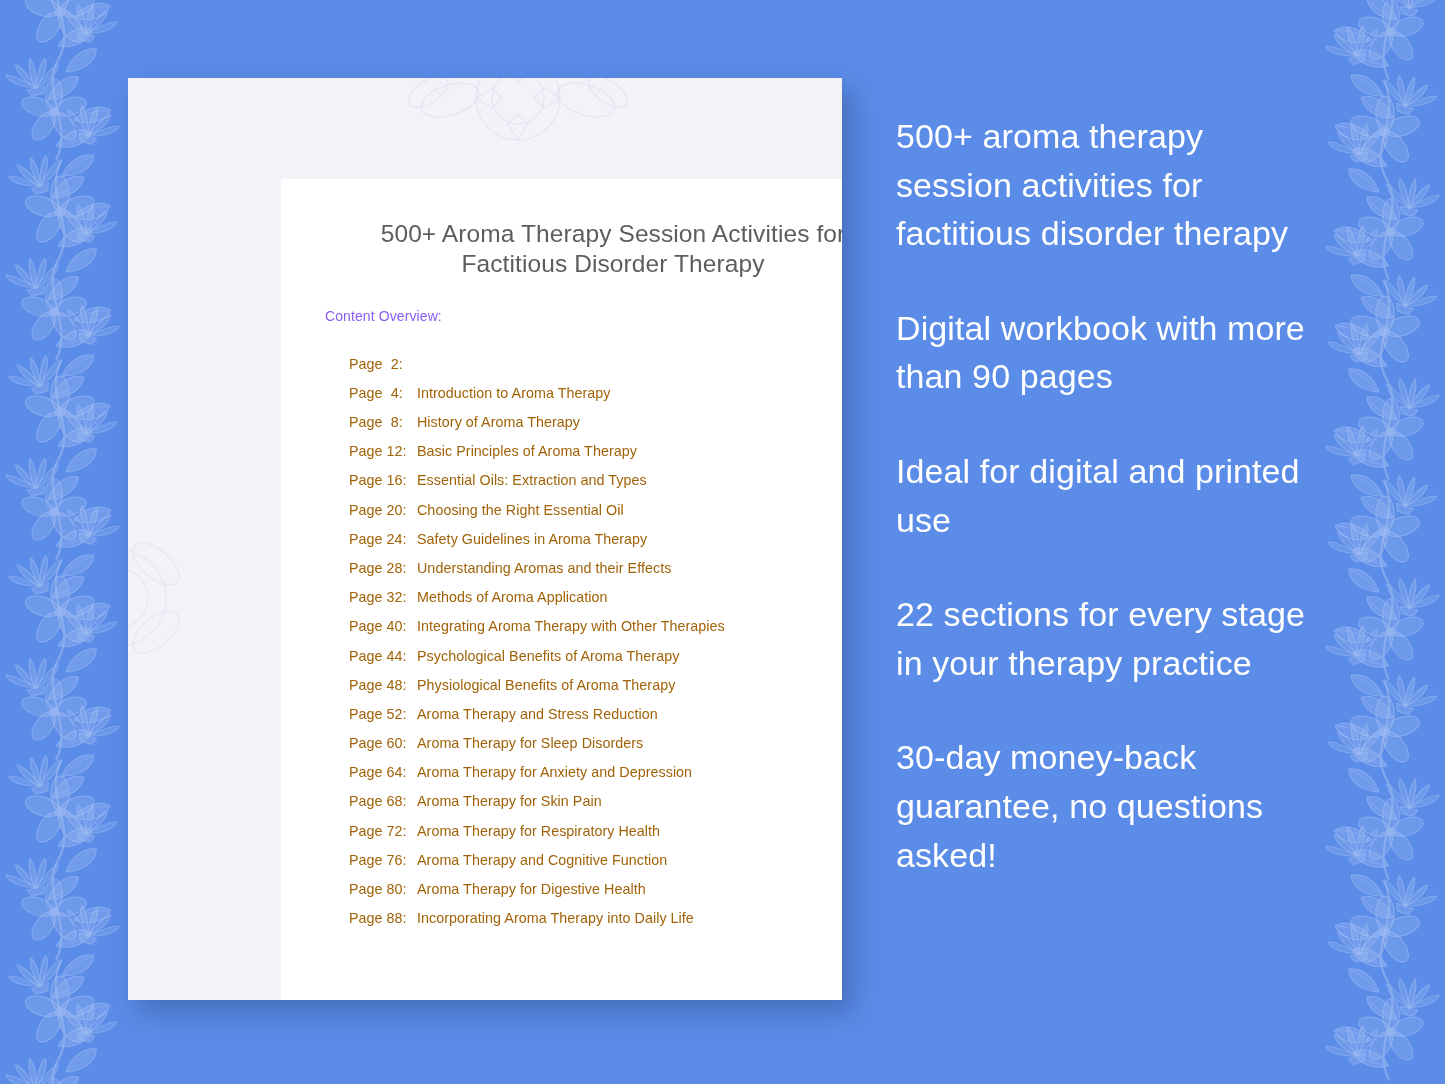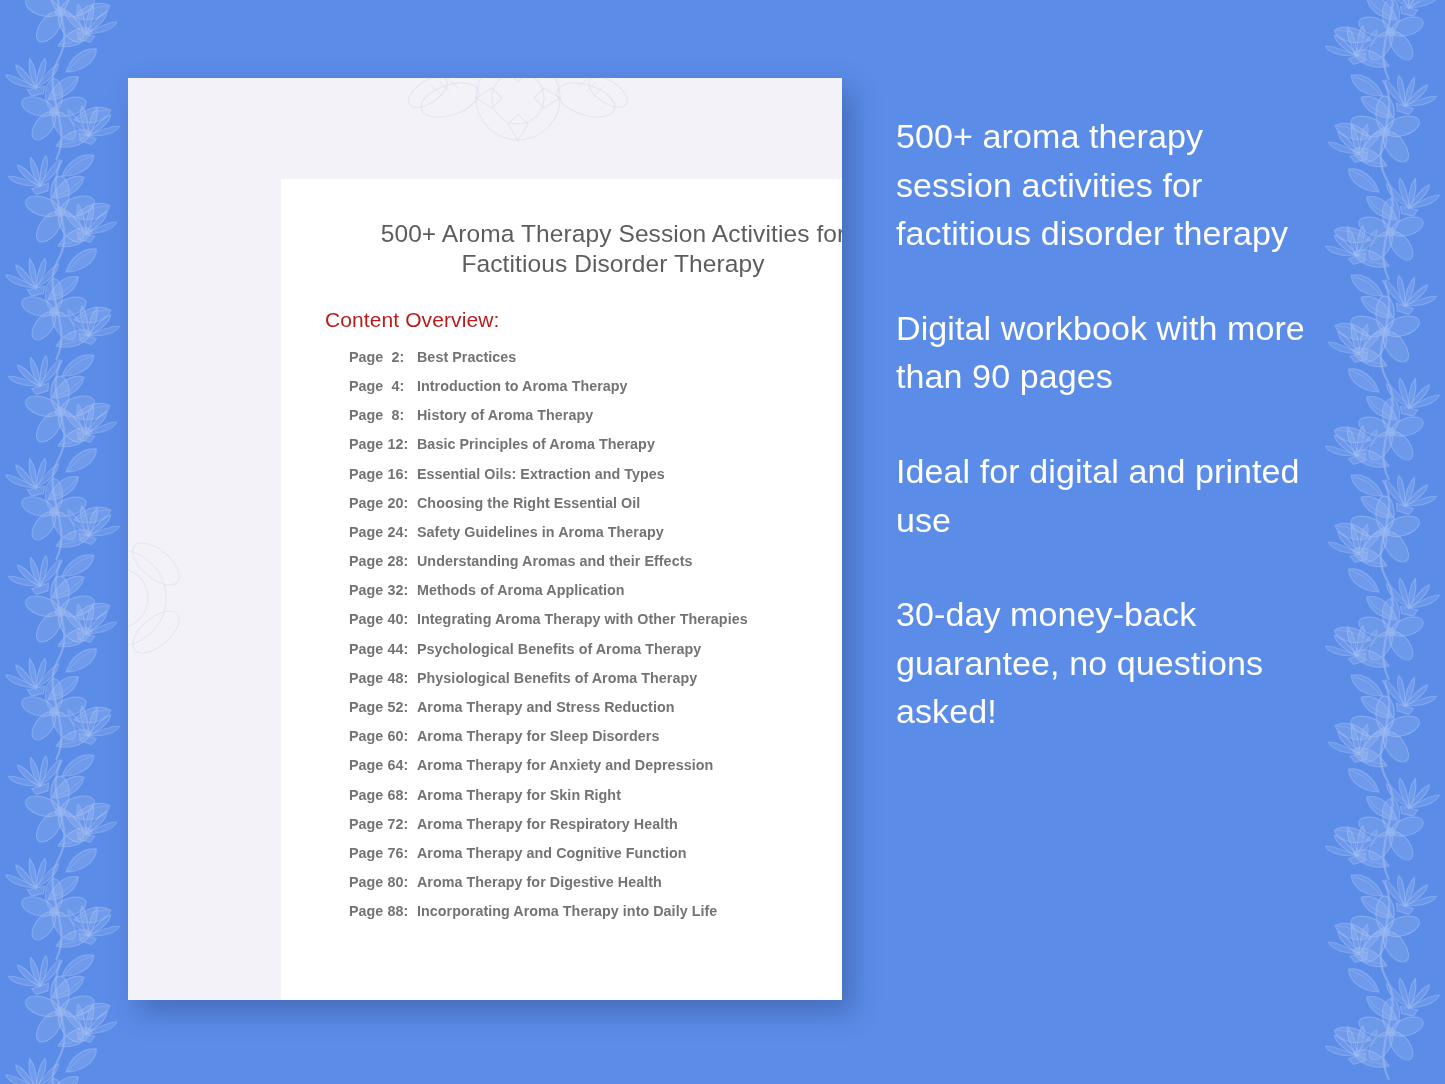--- a/index.html
+++ b/index.html
@@ -78,40 +78,39 @@
     text-align: center;
     font-size: 24.5px;
     font-weight: 400;
     line-height: 1.22;
     color: #5d5d5f;
     letter-spacing: 0.1px;
   }
   #doc-subtitle {
     margin: 0;
     padding: 29px 0 0 44px;
-    font-size: 21px;
+    font-size: 14px;
     font-weight: 400;
-    color: #b91c1c;
+    color: #8b5cf6;
     letter-spacing: 0.1px;
   }
 
   #toc-list {
     list-style: none;
     margin: 0;
     padding: 18px 0 0 68px;
   }
   .toc-row {
     display: flex;
-    align-items: flex-start;
+    align-items: flex-end;
     font-size: 14.3px;
-    color: #737373;
+    color: #a16207;
     line-height: 1;
     height: 29.2px;
     letter-spacing: 0.05px;
-    font-weight: bold;
   }
   .toc-page {
     flex: 0 0 auto;
     width: 68px;
     white-space: pre;
   }
   .toc-topic {
     flex: 1 1 auto;
     white-space: nowrap;
   }
@@ -281,21 +280,20 @@
     </div>
 
     <div id="doc-page">
       <h1 id="doc-title">500+ Aroma Therapy Session Activities for Factitious Disorder Therapy</h1>
 
       <div id="doc-subtitle">Content Overview:</div>
 
       <ul id="toc-list">
           <li class="toc-row">
             <span class="toc-page">Page  2:</span>
-            <span class="toc-topic">Best Practices</span>
           </li>
           <li class="toc-row">
             <span class="toc-page">Page  4:</span>
             <span class="toc-topic">Introduction to Aroma Therapy</span>
           </li>
           <li class="toc-row">
             <span class="toc-page">Page  8:</span>
             <span class="toc-topic">History of Aroma Therapy</span>
           </li>
           <li class="toc-row">
@@ -341,21 +339,21 @@
           <li class="toc-row">
             <span class="toc-page">Page 60:</span>
             <span class="toc-topic">Aroma Therapy for Sleep Disorders</span>
           </li>
           <li class="toc-row">
             <span class="toc-page">Page 64:</span>
             <span class="toc-topic">Aroma Therapy for Anxiety and Depression</span>
           </li>
           <li class="toc-row">
             <span class="toc-page">Page 68:</span>
-            <span class="toc-topic">Aroma Therapy for Skin Right</span>
+            <span class="toc-topic">Aroma Therapy for Skin Pain</span>
           </li>
           <li class="toc-row">
             <span class="toc-page">Page 72:</span>
             <span class="toc-topic">Aroma Therapy for Respiratory Health</span>
           </li>
           <li class="toc-row">
             <span class="toc-page">Page 76:</span>
             <span class="toc-topic">Aroma Therapy and Cognitive Function</span>
           </li>
           <li class="toc-row">
@@ -367,16 +365,17 @@
             <span class="toc-topic">Incorporating Aroma Therapy into Daily Life</span>
           </li>
         </ul>
     </div>
   </div>
 
   <div id="marketing">
       <p class="bullet">500+ aroma therapy session activities for factitious disorder therapy</p>
       <p class="bullet">Digital workbook with more than 90 pages</p>
       <p class="bullet">Ideal for digital and printed use</p>
+      <p class="bullet">22 sections for every stage in your therapy practice</p>
       <p class="bullet">30-day money-back guarantee, no questions asked!</p>
     </div>
 
 </div>
 
 </body></html>

